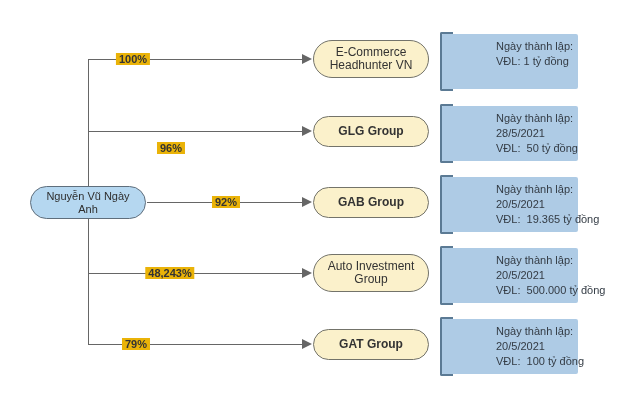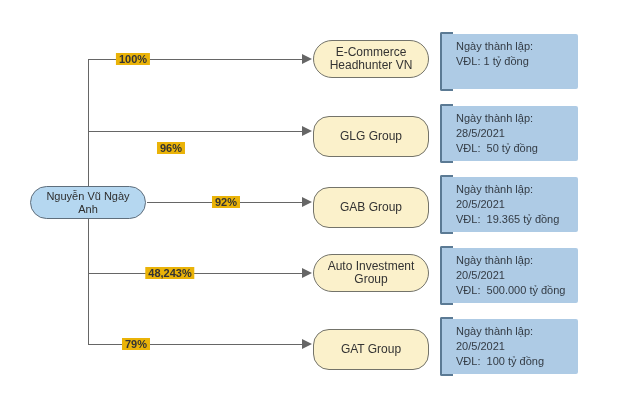--- a/index.html
+++ b/index.html
@@ -30,30 +30,30 @@
     font-size:11px;line-height:13px;color:#2E2E2E;z-index:2;box-sizing:border-box;
   }
   
   .pill{
     position:absolute;left:313px;width:116px;box-sizing:border-box;
     background:#FBF1CB;border:1px solid #73736A;
     display:flex;align-items:center;justify-content:center;text-align:center;
     font-size:12px;line-height:13px;color:#333333;z-index:2;
   }
   .pill.two{height:38px;border-radius:19px;}
-  .pill.one{height:41px;border-radius:16px;}
+  .pill.one{height:31px;border-radius:16px;font-weight:bold;}
   .pre{white-space:pre-line;}
   
   .infobox{
     position:absolute;left:441px;width:137px;height:55px;box-sizing:border-box;
     background:#AECBE5;border-radius:2px;
     padding:5px 4px 0 15px;
     font-size:11px;line-height:15px;color:#333B44;z-index:1;
   }
-  .iline{white-space:pre;}
+  .iline{white-space:pre;margin-left:40px;}
   .bracket{
     position:absolute;left:-1px;top:-2px;bottom:-2px;width:11px;
     border:2px solid #5B7A94;border-right:none;border-radius:2px 0 0 2px;
   }
   
   .r0-line{left:88px;top:59px;width:214px}   .r0-arrow{top:54px}  .r0-pct{left:133px;top:59px}  .r0-pill{top:40px}  .r0-box{top:34px}
   .r1-line{left:88px;top:131px;width:214px}  .r1-arrow{top:126px} .r1-pct{left:171px;top:148px} .r1-pill{top:116px} .r1-box{top:106px}
   .r2-line{left:147px;top:202px;width:155px} .r2-arrow{top:197px} .r2-pct{left:226px;top:202px} .r2-pill{top:187px} .r2-box{top:177px}
   .r3-line{left:88px;top:273px;width:214px}  .r3-arrow{top:268px} .r3-pct{left:170px;top:273px} .r3-pill{top:254px} .r3-box{top:248px}
   .r4-line{left:88px;top:344px;width:214px}  .r4-arrow{top:339px} .r4-pct{left:136px;top:344px} .r4-pill{top:329px} .r4-box{top:319px}

